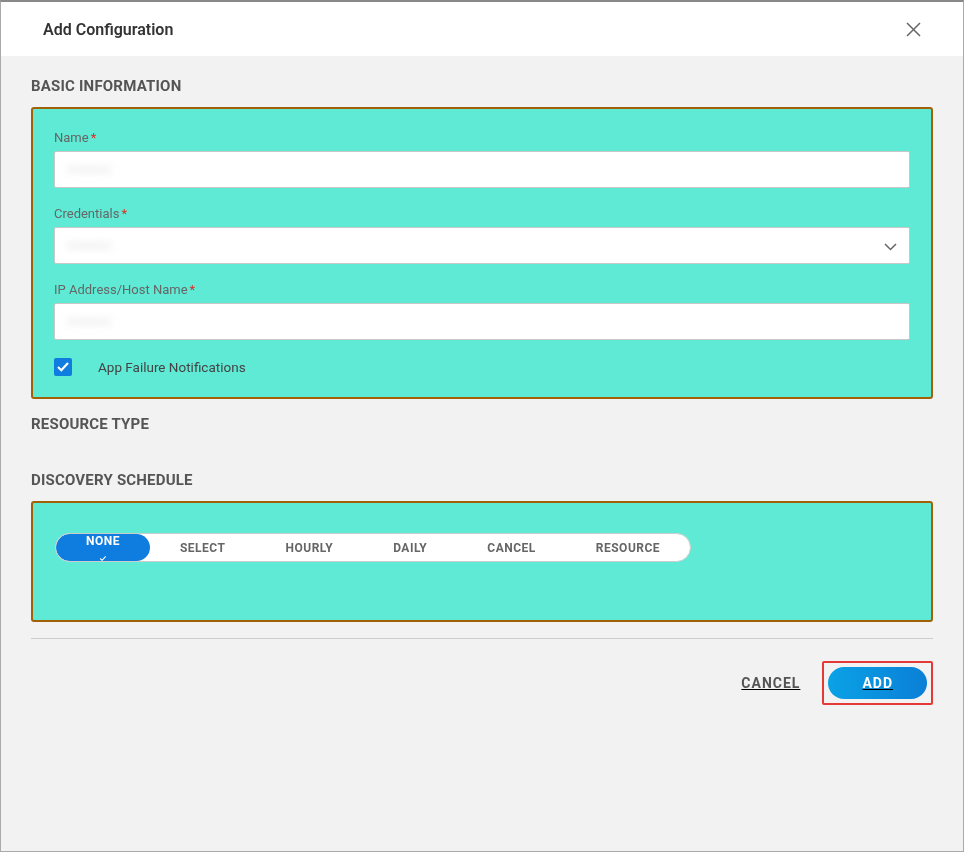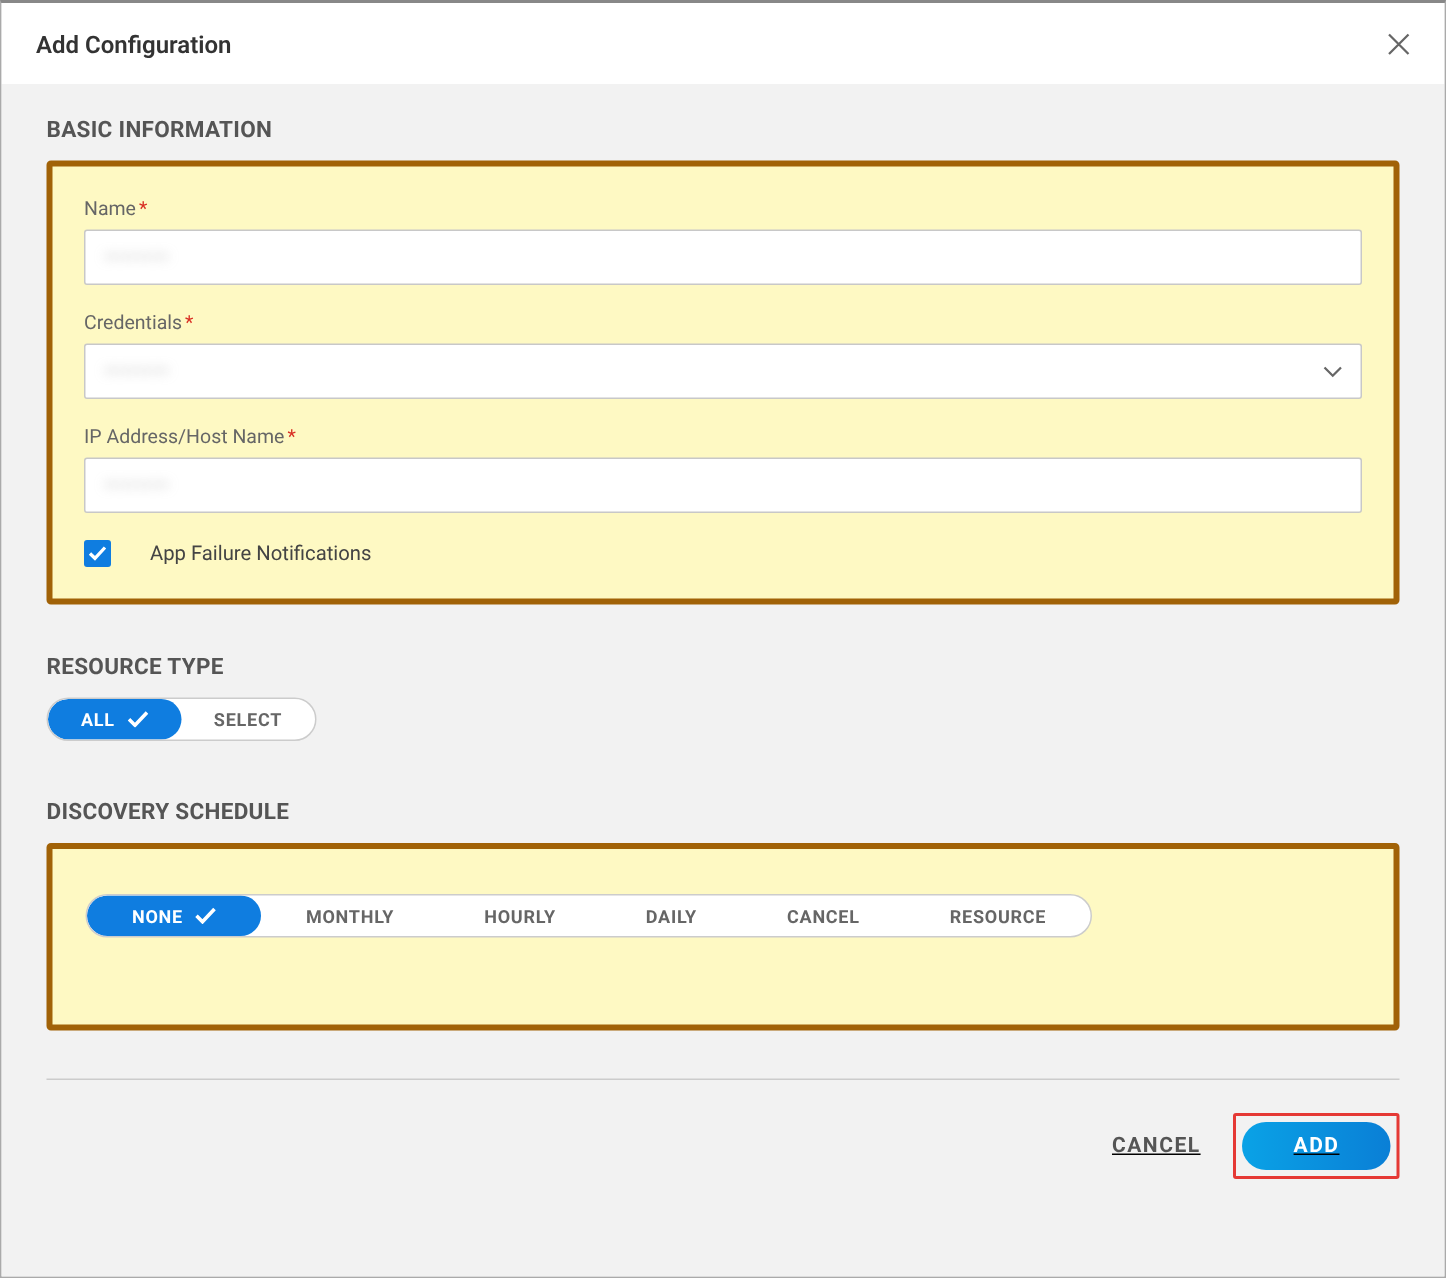--- a/index.html
+++ b/index.html
@@ -1,21 +1,21 @@
 <!DOCTYPE html>
 <html><head>
   <meta charset="utf-8">
   <style>
     * { box-sizing: border-box; margin: 0; padding: 0; font-family: -apple-system, BlinkMacSystemFont, "Segoe UI", Roboto, Helvetica, Arial, sans-serif; }
     html, body { width: 964px; height: 852px; background: #fff; }
     body { border: 1px solid #aaa; border-top: 2px solid #888; position: relative; }
 
     .dialog-header {
       height: 54px;
-      padding: 0 23px;
+      padding: 0 42px;
       display: flex;
       align-items: center;
       justify-content: space-between;
       background: #fff;
     }
     .dialog-title { font-size: 16px; font-weight: 600; color: #333; }
     .close-btn { cursor: pointer; color: #555; display:flex; align-items:center; }
 
     .dialog-body {
       background: #f2f2f2;
@@ -25,25 +25,25 @@
 
     .section-title {
       font-size: 15px;
       font-weight: 700;
       color: #555;
       margin-bottom: 12px;
       letter-spacing: .2px;
     }
 
     .card {
-      background: #fef9c3;
-      border: 4px solid #a16207;
+      background: #5eead4;
+      border: 2px solid #a16207;
       border-radius: 3px;
       padding: 21px;
-      margin-bottom: 32px;
+      margin-bottom: 16px;
     }
 
     .form-group { margin-bottom: 18px; }
     .form-label { font-size: 13px; color: #666; margin-bottom: 6px; display:block; }
     .req { color: #d93025; margin-left: 2px; }
 
     .text-input, .select-input {
       width: 100%;
       height: 37px;
       border: 1px solid #c8c8c8;
@@ -102,20 +102,21 @@
       width: fit-content;
       background:#fff;
     }
     .schedule-btn {
       height: 27px;
       padding: 0 30px;
       display:flex; align-items:center; justify-content:center;
       font-size:12px; font-weight:700; letter-spacing:.5px;
       color:#666; cursor:pointer; gap:8px;
       border-radius: 18px;
+      flex-direction: column;
     }
     .schedule-btn.active { background:#0f7de0; color:#fff; }
 
     .footer {
       border-top: 1px solid #ccc;
       margin-top: 6px;
       padding-top: 22px;
       display:flex;
       justify-content:flex-end;
       align-items:center;
@@ -196,47 +197,36 @@
             <path d="M1 5 L4.3 8.2 L11 1"></path>
           </svg>
       </div>
       <span style="font-size:13.5px;color:#444;">App Failure Notifications</span>
     </div>
 
   </div>
 
   <div class="section-title">RESOURCE TYPE</div>
 
-  <div class="seg-toggle">
-    <div class="seg-btn active">
-      <span>ALL</span>
-      <svg width="14" height="11" viewBox="0 0 14 11" fill="none" stroke="#fff" stroke-width="2.4">
-          <path d="M1 5.5 L5 9.5 L13 1"></path>
-        </svg>
-    </div>
-    <div class="seg-btn">
-      <span>SELECT</span>
-    </div>
-  </div>
 
 
   <div class="spacer-lg"></div>
 
   <div class="section-title">DISCOVERY SCHEDULE</div>
 
   <div class="card schedule-card">
     <div class="schedule-seg">
       <div class="schedule-btn active">
         <span>NONE</span>
         <svg width="14" height="11" viewBox="0 0 14 11" fill="none" stroke="#fff" stroke-width="2.4">
             <path d="M1 5.5 L5 9.5 L13 1"></path>
           </svg>
       </div>
       <div class="schedule-btn">
-          <span>MONTHLY</span>
+          <span>SELECT</span>
         </div>
       <div class="schedule-btn">
           <span>HOURLY</span>
         </div>
       <div class="schedule-btn">
           <span>DAILY</span>
         </div>
       <div class="schedule-btn">
           <span>CANCEL</span>
         </div>

